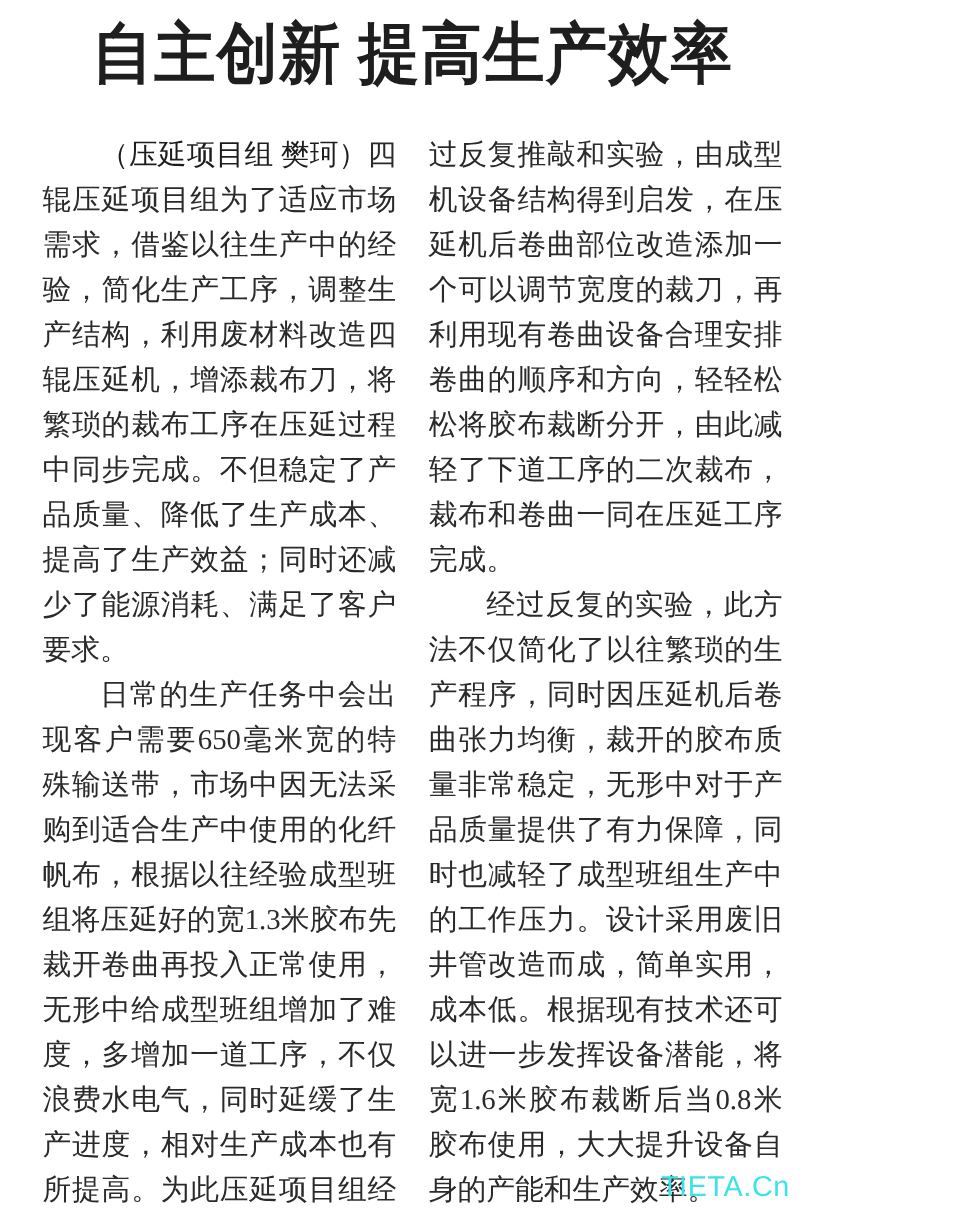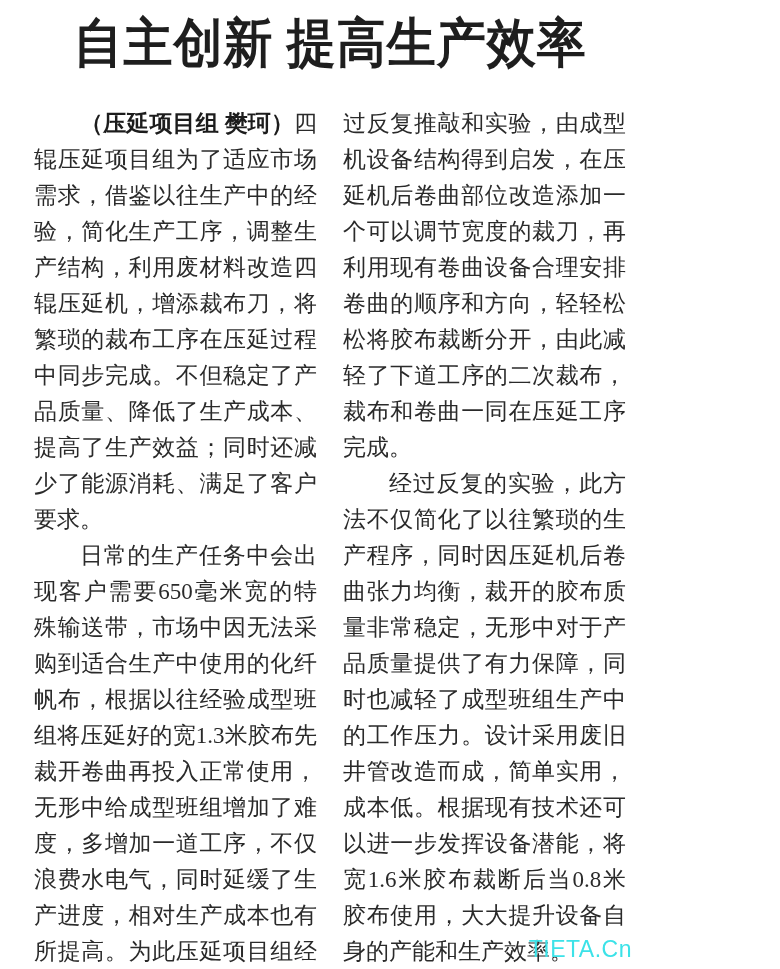--- a/index.html
+++ b/index.html
@@ -39,21 +39,21 @@
   }
   .columns p {
     margin: 0;
     text-indent: 2em;
     font-size: 23px;
     line-height: 36px;
     color: #2a2a2a;
     word-break: break-all;
   }
   .byline {
-    font-weight: 700;
+    font-weight: 400;
     color: #1c1c1c;
   }
   .watermark {
     position: absolute;
     right: 28px;
     bottom: 6px;
     font-family: "Liberation Sans", "DejaVu Sans", sans-serif;
     font-size: 23px;
     letter-spacing: 0.5px;
   }

